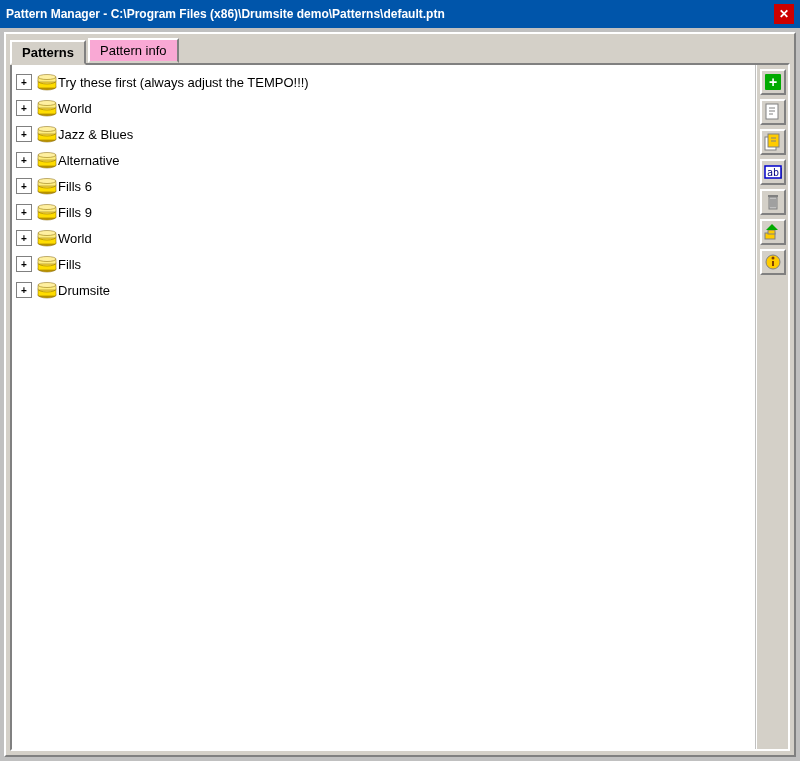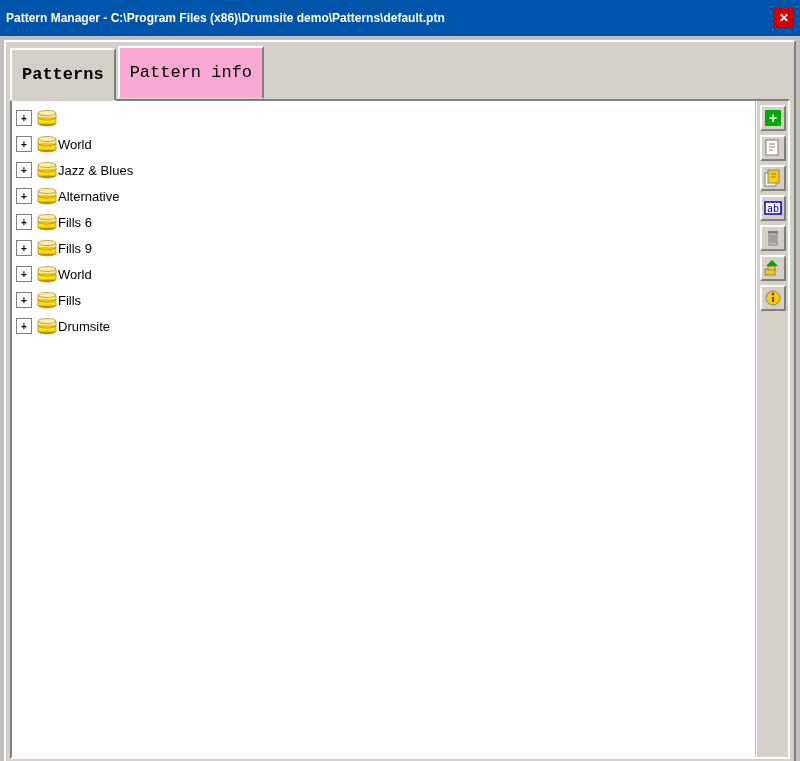--- a/index.html
+++ b/index.html
@@ -13,21 +13,21 @@
     }
 
     
     .title-bar {
       background: #0055aa;
       color: white;
       padding: 4px 6px;
       display: flex;
       align-items: center;
       justify-content: space-between;
-      height: 36px;
+      height: 28px;
       font-size: 12px;
       font-weight: bold;
     }
     .title-bar-close {
       background: #cc0000;
       color: white;
       border: none;
       width: 20px;
       height: 20px;
       font-size: 12px;
@@ -54,27 +54,26 @@
     
     .tab-bar {
       display: flex;
       gap: 2px;
       margin-bottom: 0;
     }
     .tab {
       background: #d4d0c8;
       border: 2px solid;
       border-color: #ffffff #808080 #d4d0c8 #ffffff;
-      padding: 15px 10px;
-      cursor: pointer;
-      font-size: 17px;
+      padding: 3px 10px;
+      cursor: pointer;
+      font-size: 13px;
       position: relative;
       bottom: -2px;
       z-index: 2;
-      font-family: Liberation Mono, monospace;
     }
     .tab.active {
       background: #d4d0c8;
       border-color: #ffffff #808080 #d4d0c8 #ffffff;
       font-weight: bold;
       z-index: 3;
     }
     .tab:not(.active) {
       background: #f9a8d4;
       bottom: 0;
@@ -181,20 +180,21 @@
 
     <div class="tree-item">
           <div class="expand-btn">+</div>
           <svg width="22" height="18" viewBox="0 0 22 18">
       <ellipse cx="11" cy="14" rx="9" ry="3" fill="#c8a000" stroke="#806000" stroke-width="0.5"></ellipse>
       <rect x="2" y="8" width="18" height="7" fill="#ffdd00" stroke="#806000" stroke-width="0.5" rx="1"></rect>
       <ellipse cx="11" cy="8" rx="9" ry="3" fill="#ffe040" stroke="#806000" stroke-width="0.5"></ellipse>
       <rect x="2" y="4" width="18" height="5" fill="#ffee80" stroke="#806000" stroke-width="0.5" rx="1"></rect>
       <ellipse cx="11" cy="4" rx="9" ry="2.5" fill="#fff0a0" stroke="#806000" stroke-width="0.5"></ellipse>
     </svg>
+          <span class="item-label">Try these first (always adjust the TEMPO!!!)</span>
         </div>
         <div class="tree-item">
           <div class="expand-btn">+</div>
           <svg width="22" height="18" viewBox="0 0 22 18">
       <ellipse cx="11" cy="14" rx="9" ry="3" fill="#c8a000" stroke="#806000" stroke-width="0.5"></ellipse>
       <rect x="2" y="8" width="18" height="7" fill="#ffdd00" stroke="#806000" stroke-width="0.5" rx="1"></rect>
       <ellipse cx="11" cy="8" rx="9" ry="3" fill="#ffe040" stroke="#806000" stroke-width="0.5"></ellipse>
       <rect x="2" y="4" width="18" height="5" fill="#ffee80" stroke="#806000" stroke-width="0.5" rx="1"></rect>
       <ellipse cx="11" cy="4" rx="9" ry="2.5" fill="#fff0a0" stroke="#806000" stroke-width="0.5"></ellipse>
     </svg>

